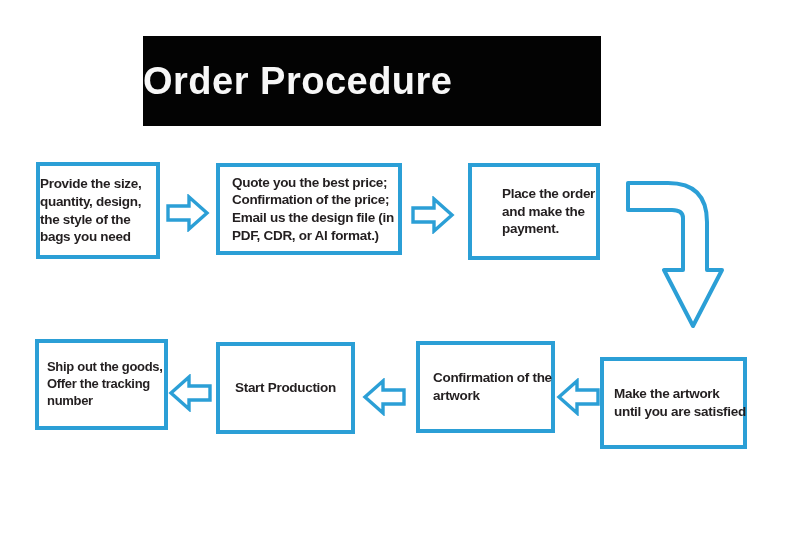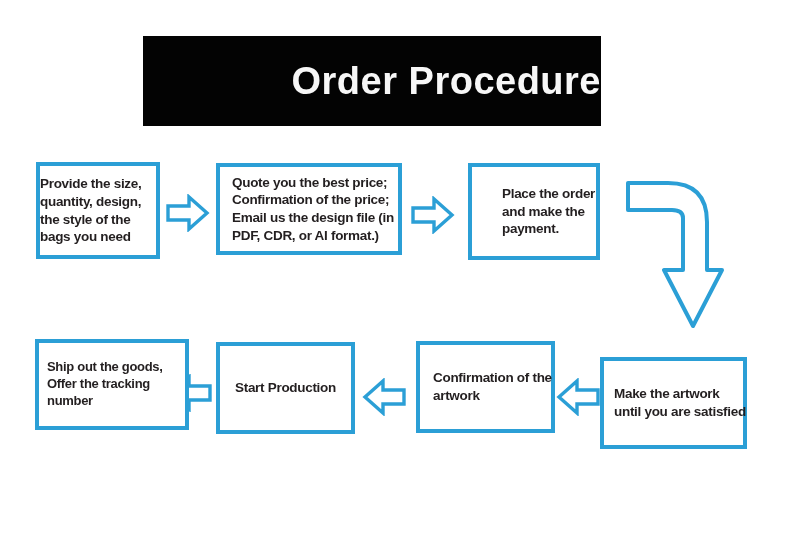--- a/index.html
+++ b/index.html
@@ -17,21 +17,21 @@
   }
   .banner {
     position: absolute;
     left: 143px;
     top: 36px;
     width: 458px;
     height: 90px;
     background: #030303;
     display: flex;
     align-items: center;
-    justify-content: flex-end;
+    justify-content: flex-start;
   }
   .banner-title {
     color: #f7f7f7;
     font-size: 38px;
     font-weight: 700;
     letter-spacing: 0.5px;
   }
   .step {
     position: absolute;
     border: 4px solid #2b9fd6;
@@ -46,21 +46,21 @@
     letter-spacing: -0.3px;
     white-space: pre;
   }
   .step .txt { display: block; }
   #box1 { left: 36px;  top: 162px; width: 124px; height: 97px; }
   #box2 { left: 216px; top: 163px; width: 186px; height: 92px; padding-left: 12px; }
   #box3 { left: 468px; top: 163px; width: 132px; height: 97px; padding-left: 30px; }
   #box4 { left: 600px; top: 341px; width: 147px; height: 92px; padding-left: 10px; margin-top: 16px; }
   #box5 { left: 416px; top: 341px; width: 139px; height: 92px; padding-left: 13px; }
   #box6 { left: 216px; top: 342px; width: 139px; height: 92px; justify-content: center; }
-  #box7 { left: 35px;  top: 339px; width: 154px; height: 91px; padding-left: 8px; font-size: 13px; }
+  #box7 { left: 35px;  top: 339px; width: 133px; height: 91px; padding-left: 8px; font-size: 13px; }
   .arr { position: absolute; }
   .arr svg { display: block; }
 </style>
 </head>
 <body>
 
 <div class="canvas">
 
   <div class="banner">
     <div class="banner-title">Order Procedure</div>

